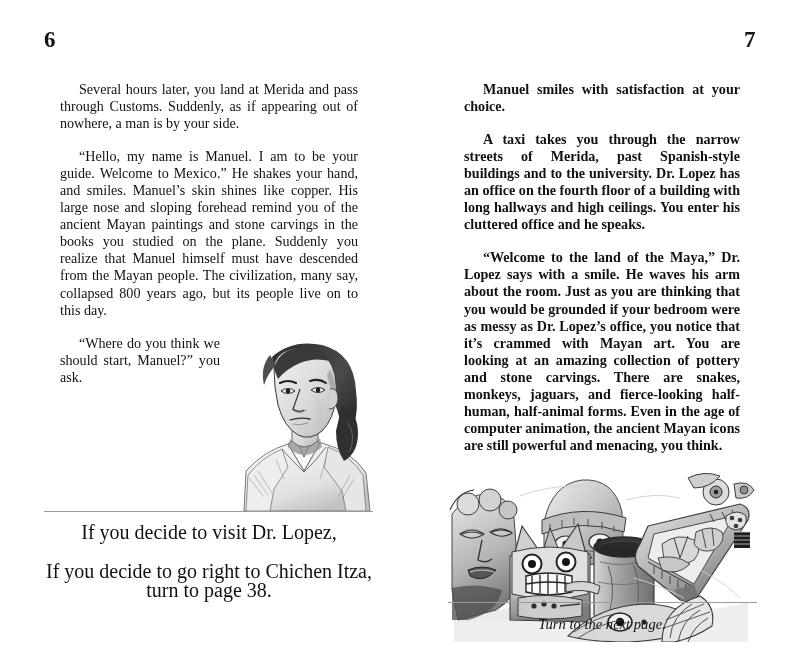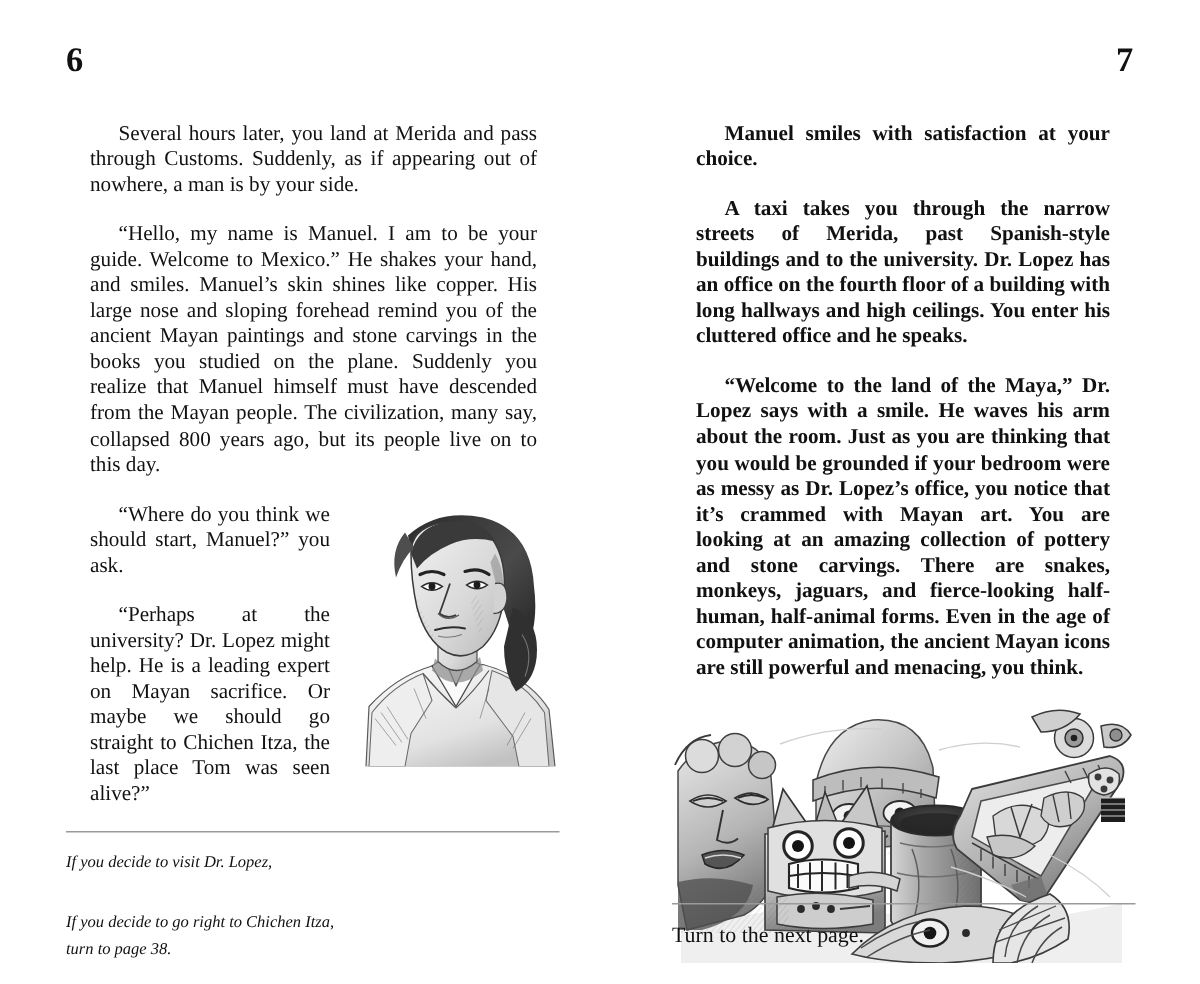--- a/index.html
+++ b/index.html
@@ -73,32 +73,32 @@
 
   .rule {
     border: 0;
     border-top: 1px solid #9a9a9a;
     margin: 0;
   }
   .rule-left  { margin-top: 9px; width: 329px; }
   .rule-right { margin-top: 0px;  width: 309px; }
 
   .choice {
-    font-style: italic;
-    font-size: 11px;
+    font-size: 20px;
     line-height: 18.6px;
-    text-align: left;
+    text-align: center;
   }
   .choice-1 { margin-top: 11px; }
   .choice-2 { margin-top: 21px; }
 
   .turn {
+    font-style: italic;
     font-size: 14.6px;
     line-height: 18.6px;
-    text-align: left;
+    text-align: center;
     margin-top: 12px;
   }
 
   
   .art-artifacts {
     width: 308px;
     height: 172px;
     margin-top: 14px;
     overflow: hidden;
   }
@@ -200,21 +200,20 @@
               <path d="M28 132 L42 154"></path>
             <path d="M124 140 L112 160"></path>
               <path d="M120 136 L108 158"></path>
             <path d="M46 120 L54 140"></path>
               <path d="M96 120 L90 140"></path>
           </g>
         </svg>
       </div>
 
       <p>“Where do you think we should start, Manuel?” you ask.</p>
-      <p>“Perhaps at the university? Dr. Lopez might help. He is a leading expert on Mayan sacrifice. Or maybe we should go straight to Chichen Itza, the last place Tom was seen alive?”</p>
     </div>
 
     <hr class="rule rule-left">
 
     <div class="choice choice-1">
       <div>If you decide to visit Dr. Lopez,</div>
     </div>
 
     <div class="choice choice-2">
       <div>If you decide to go right to Chichen Itza,</div>

